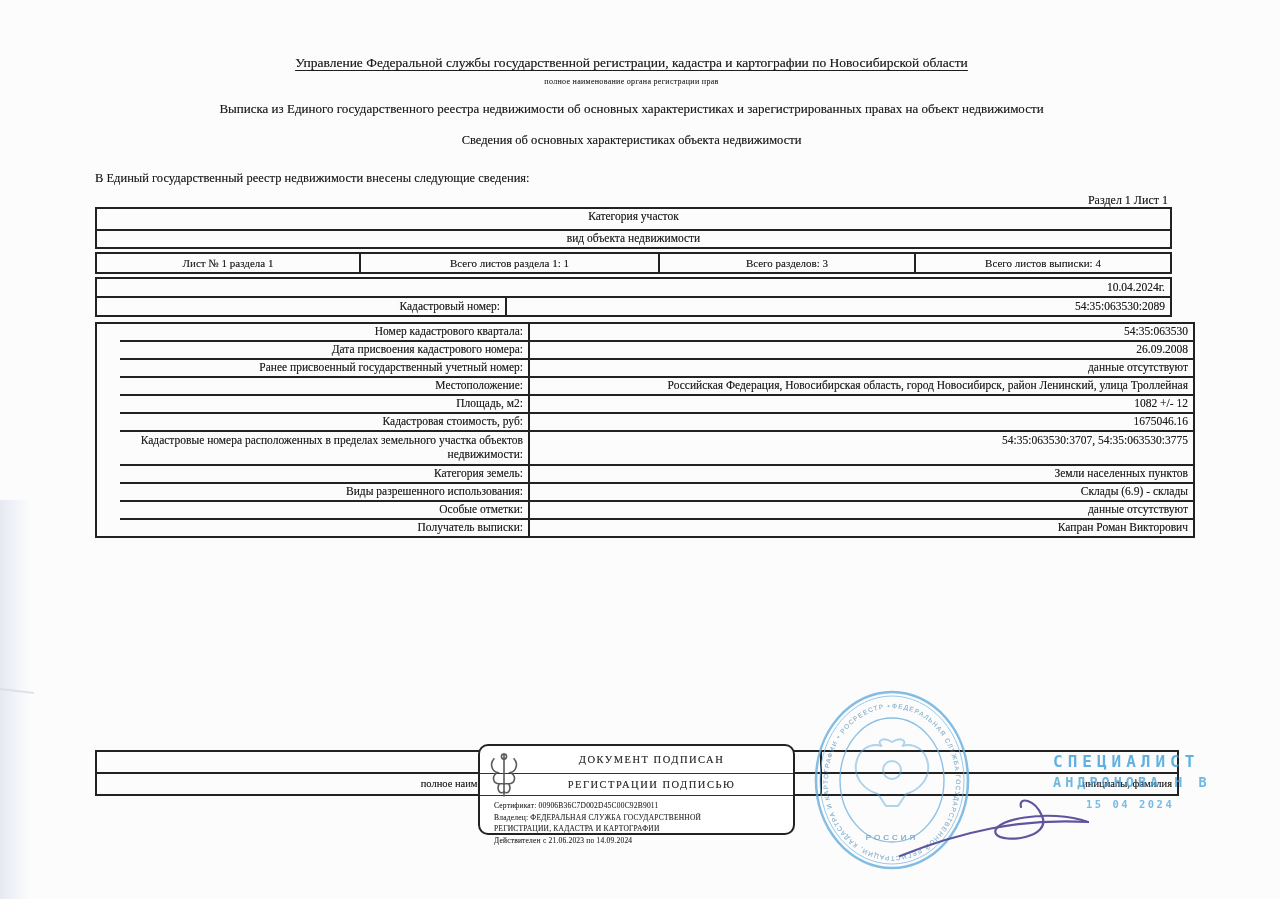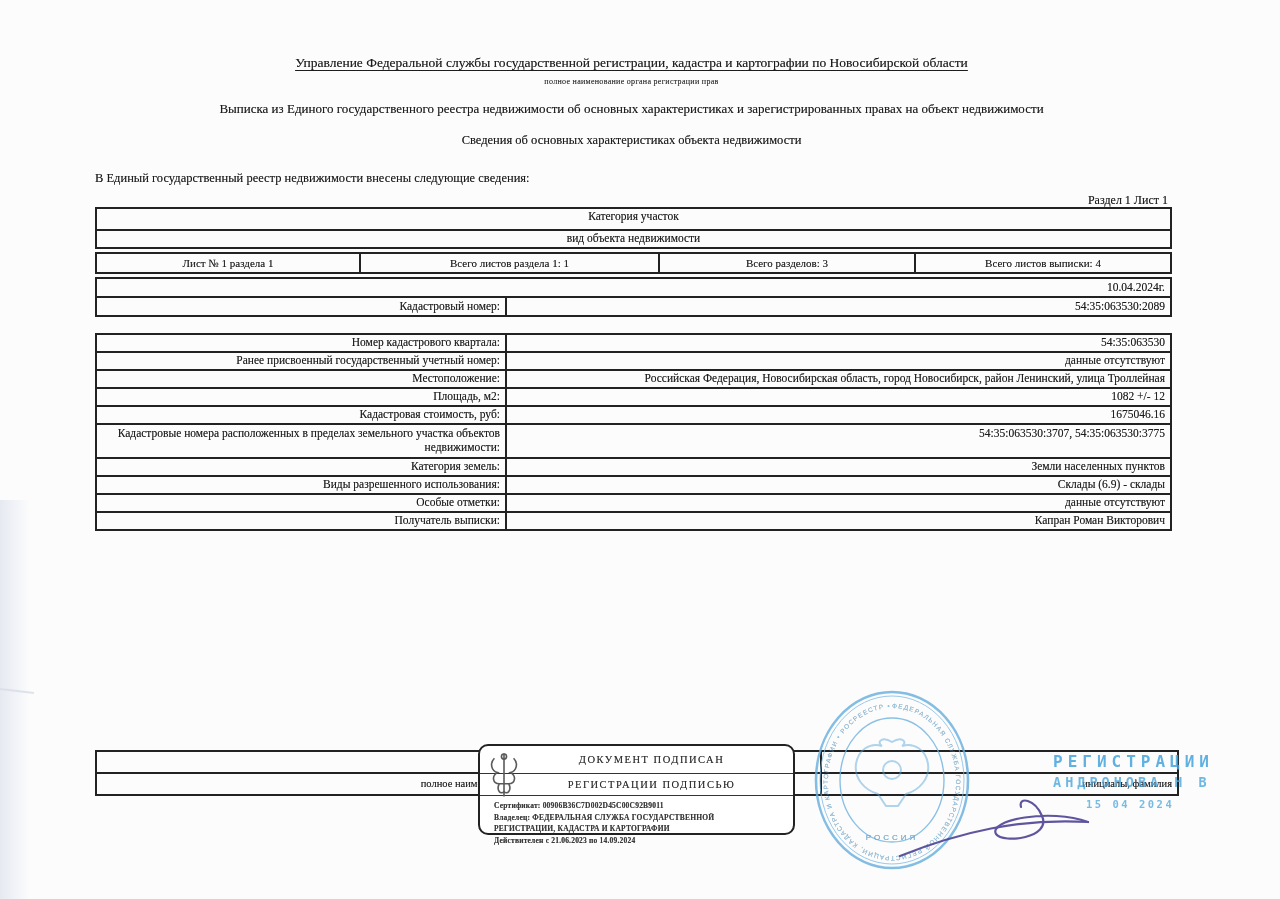--- a/index.html
+++ b/index.html
@@ -40,21 +40,21 @@
   .t-sheet .cell:last-child { border-right:none; }
   .t-sheet .c1 { flex:0 0 252px; } .t-sheet .c2 { flex:0 0 287px; }
   .t-sheet .c3 { flex:0 0 244px; } .t-sheet .c4 { flex:1; }
 
   
   .t-top { top:277px; }
   .t-top .trow { height:17px; }
   .t-top .cell { line-height:17px; }
 
   
-  .t-main { top:333px; }
+  .t-main { top:322px;padding-left:23px; }
   .t-main .trow { height:16px; }
   .t-main .trow.tall { height:32px; }
   .t-main .trow.tall .cell { line-height:14px; padding-top:1px; }
 
   .lbl { flex:0 0 398px; border-right:2px solid #222; }
   .val { flex:1; }
 
   
   .t-foot { top:750px; left:95px; width:1080px; }
   .t-foot .trow { height:20px; }
@@ -64,21 +64,21 @@
 
   
   .esign {
     position:absolute; left:478px; top:744px; width:317px; height:91px;
     background:#fff; border:2px solid #222; border-radius:10px; z-index:5; box-sizing:border-box;
   }
   .esign .hd1 { height:27px; border-bottom:1.5px solid #333; display:flex; align-items:center; justify-content:center;
     font-size:10.5px; letter-spacing:1.5px; color:#2f2f2f; padding-left:30px; }
   .esign .hd2 { height:21px; border-bottom:1.5px solid #333; display:flex; align-items:center; justify-content:center;
     font-size:10.5px; letter-spacing:1.5px; color:#2f2f2f; padding-left:30px; }
-  .esign .details { padding:4px 12px 0 14px; font-size:7.5px; line-height:11.5px; color:#3a3a3a; letter-spacing:.2px;font-weight:bold; }
+  .esign .details { padding:4px 12px 0 14px; font-size:7.5px; line-height:11.5px; color:#3a3a3a; letter-spacing:.2px; }
   .esign .emblem { position:absolute; left:8px; top:4px; }
 
   
   .blue-stamp { position:absolute; font-family:"DejaVu Sans Mono", monospace; font-weight:bold; z-index:8;
     text-shadow:none; }
   .bs-role { left:1053px; top:752px; font-size:16px; letter-spacing:5px; opacity:.85; }
   .bs-name { left:1053px; top:774px; font-size:13.5px; letter-spacing:4px; opacity:.8; }
   .bs-date { left:1086px; top:798px; font-size:10.5px; letter-spacing:2.5px; opacity:.8; }
 
   .seal { position:absolute; left:810px; top:688px; z-index:7; }
@@ -130,20 +130,24 @@
     <div class="trow">
       <div class="cell lbl">Кадастровый номер:</div>
       <div class="cell val">54:35:063530:2089</div>
     </div>
   </div>
 
   <div class="tbl t-main">
     <div class="trow">
       <div class="cell lbl">Номер кадастрового квартала:</div>
       <div class="cell val">54:35:063530</div>
+    </div>
+    <div class="trow">
+      <div class="cell lbl">Дата присвоения кадастрового номера:</div>
+      <div class="cell val">26.09.2008</div>
     </div>
     <div class="trow">
       <div class="cell lbl">Ранее присвоенный государственный учетный номер:</div>
       <div class="cell val">данные отсутствуют</div>
     </div>
     <div class="trow">
       <div class="cell lbl">Местоположение:</div>
       <div class="cell val">Российская Федерация, Новосибирская область, город Новосибирск, район Ленинский, улица Троллейная</div>
     </div>
     <div class="trow">
@@ -203,21 +207,21 @@
     <div class="hd1">ДОКУМЕНТ ПОДПИСАН</div>
     <div class="hd2">РЕГИСТРАЦИИ ПОДПИСЬЮ</div>
     <div class="details">
       <div>Сертификат: 00906B36C7D002D45C00C92B9011</div>
       <div>Владелец: ФЕДЕРАЛЬНАЯ СЛУЖБА ГОСУДАРСТВЕННОЙ</div>
       <div>РЕГИСТРАЦИИ, КАДАСТРА И КАРТОГРАФИИ</div>
       <div>Действителен с 21.06.2023 по 14.09.2024</div>
     </div>
   </div>
 
-  <div class="blue-stamp bs-role" style="color:#45a4de">РЕГИСТРАЦИИ</div>
+  <div class="blue-stamp bs-role" style="color:#45a4de">СПЕЦИАЛИСТ</div>
   <div class="blue-stamp bs-name" style="color:#4ba6dd">АНДРОНОВА Н В</div>
   <div class="blue-stamp bs-date" style="color:#55acdf">15 04 2024</div>
 
   <div class="seal">
     <svg width="164" height="184" viewBox="0 0 164 184">
       <defs>
         <path id="sealRing" d="M 82 20 a 64 74 0 1 1 -0.1 0"></path>
       </defs>
       <g opacity="0.8">
         <ellipse cx="82" cy="92" rx="76" ry="88" fill="none" stroke="#66aede" stroke-width="2.6"></ellipse>

